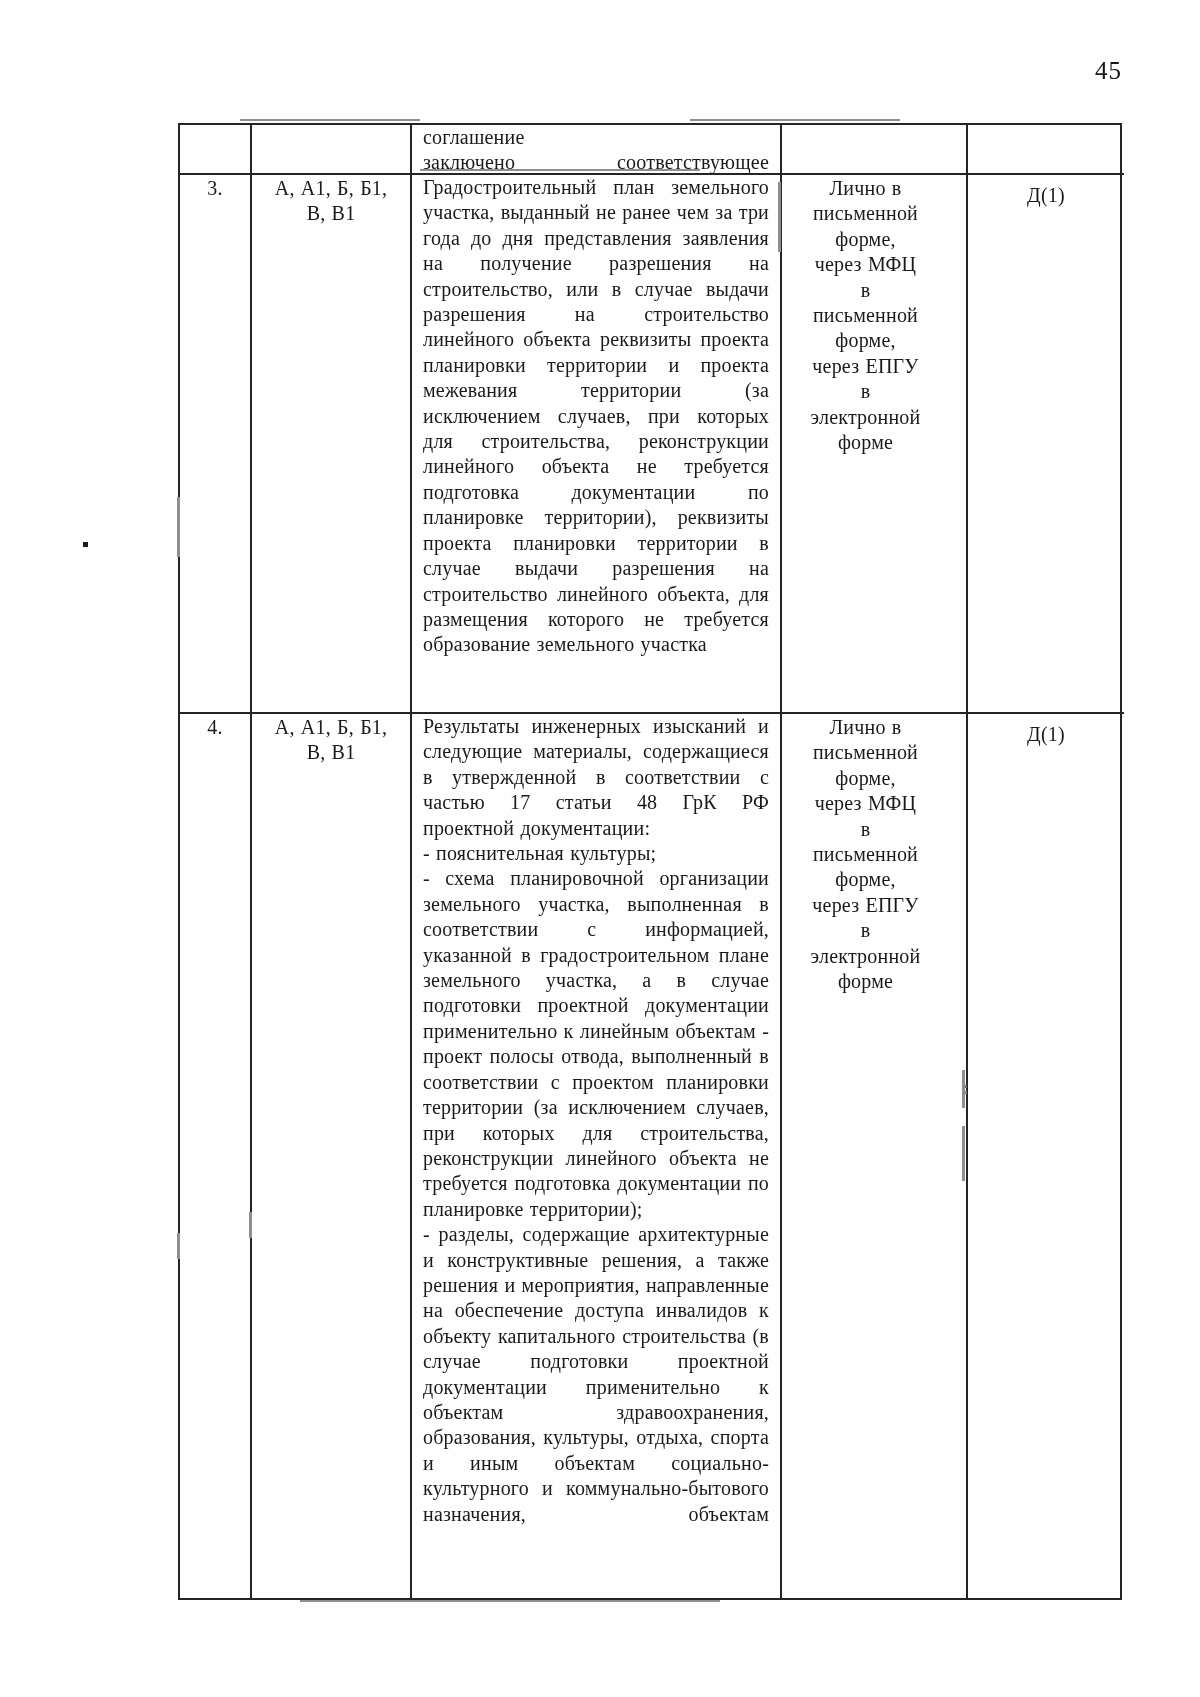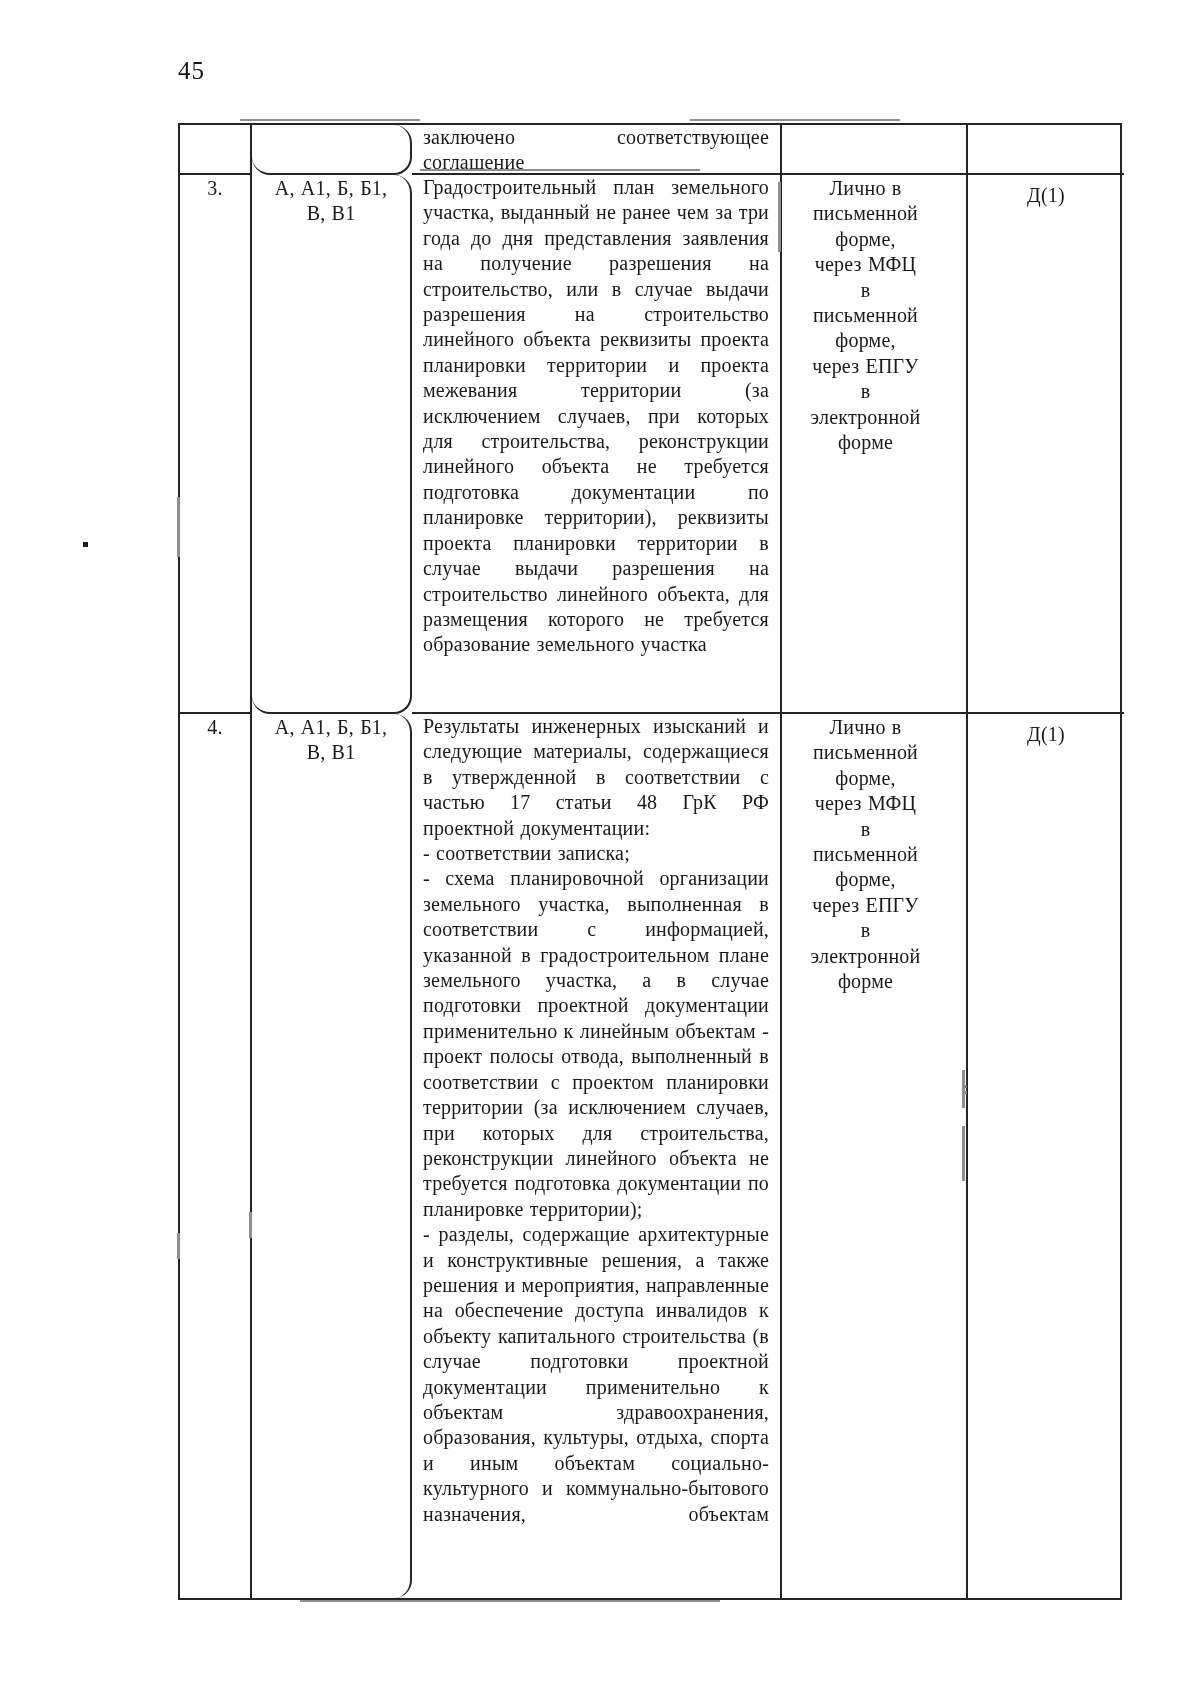--- a/index.html
+++ b/index.html
@@ -7,21 +7,21 @@
     width:1200px;height:1697px;position:relative;
     background:#fefefe;
     font-family:"Liberation Serif","DejaVu Serif",serif;
     color:#1a1a1a;
     -webkit-font-smoothing:antialiased;
   }
   .page{position:absolute;inset:0;overflow:hidden;}
 
   .page-number{
     position:absolute;top:56px;left:178px;width:944px;
-    text-align:left;font-size:25px;line-height:30px;color:#161616;
+    text-align:right;font-size:25px;line-height:30px;color:#161616;
     letter-spacing:1px;
   }
 
   .doc-table{
     position:absolute;left:178px;top:123px;width:944px;height:1477px;
     box-sizing:border-box;
     border:2px solid #242424;
     display:grid;
     grid-template-columns:72px 160px 370px 186px 156px;
     grid-template-rows:50px 539px 1fr;
@@ -32,21 +32,21 @@
   .t-row{display:contents;}
   .cell{
     box-sizing:border-box;overflow:hidden;
     border-right:2px solid #242424;
     border-bottom:2px solid #242424;
   }
   .cell.last-col{border-right:none;}
   .t-row.last-row .cell{border-bottom:none;}
 
   .c-num{text-align:center;padding-top:1px;}
-  .c-cat{text-align:center;padding:1px 16px 16px 16px;border-radius:18px;}
+  .c-cat{text-align:center;padding:1px 16px 16px 16px;}
   .c-desc{padding:0 11px;}
   .c-form{text-align:center;padding:1px 45px 0 28px;}
   .c-mark{text-align:center;padding-top:8px;font-weight:400;}
 
   .para{
     margin:0;text-align:justify;
   }
   .para.cont{
     text-align-last:justify;
   }
@@ -61,43 +61,43 @@
 <div class="page">
 
   <div class="page-number">45</div>
 
   <div class="doc-table">
 
     <div class="t-row">
       <div class="cell c-num"></div>
       <div class="cell c-cat"></div>
       <div class="cell c-desc">
+          <div class="para">соглашение</div>
           <div class="para cont">заключено соответствующее</div>
-          <div class="para">соглашение</div>
         </div>
       <div class="cell c-form"></div>
       <div class="cell c-mark last-col"></div>
     </div>
 
     <div class="t-row">
       <div class="cell c-num">3.</div>
       <div class="cell c-cat">А, А1, Б, Б1, В, В1</div>
       <div class="cell c-desc">
           <div class="para">Градостроительный план земельного участка, выданный не ранее чем за три года до дня представления заявления на получение разрешения на строительство, или в случае выдачи разрешения на строительство линейного объекта реквизиты проекта планировки территории и проекта межевания территории (за исключением случаев, при которых для строительства, реконструкции линейного объекта не требуется подготовка документации по планировке территории), реквизиты проекта планировки территории в случае выдачи разрешения на строительство линейного объекта, для размещения которого не требуется образование земельного участка</div>
         </div>
       <div class="cell c-form">Лично в письменной форме, через МФЦ в письменной форме, через ЕПГУ в электронной форме</div>
       <div class="cell c-mark last-col">Д(1)</div>
     </div>
 
     <div class="t-row last-row">
       <div class="cell c-num">4.</div>
       <div class="cell c-cat">А, А1, Б, Б1, В, В1</div>
       <div class="cell c-desc">
           <div class="para">Результаты инженерных изысканий и следующие материалы, содержащиеся в утвержденной в соответствии с частью 17 статьи 48 ГрК РФ проектной документации:</div>
-          <div class="para">- соответствии записка;</div>
+          <div class="para">- пояснительная культуры;</div>
           <div class="para">- схема планировочной организации земельного участка, выполненная в соответствии с информацией, указанной в градостроительном плане земельного участка, а в случае подготовки проектной документации применительно к линейным объектам - проект полосы отвода, выполненный в соответствии с проектом планировки территории (за исключением случаев, при которых для строительства, реконструкции линейного объекта не требуется подготовка документации по планировке территории);</div>
           <div class="para cont">- разделы, содержащие архитектурные и конструктивные решения, а также решения и мероприятия, направленные на обеспечение доступа инвалидов к объекту капитального строительства (в случае подготовки проектной документации применительно к объектам здравоохранения, образования, культуры, отдыха, спорта и иным объектам социально-культурного и коммунально-бытового назначения, объектам</div>
         </div>
       <div class="cell c-form">Лично в письменной форме, через МФЦ в письменной форме, через ЕПГУ в электронной форме</div>
       <div class="cell c-mark last-col">Д(1)</div>
     </div>
 
   </div>
 
   <div class="speck" style="left:83px;top:542px;width:5px;height:5px;"></div>

